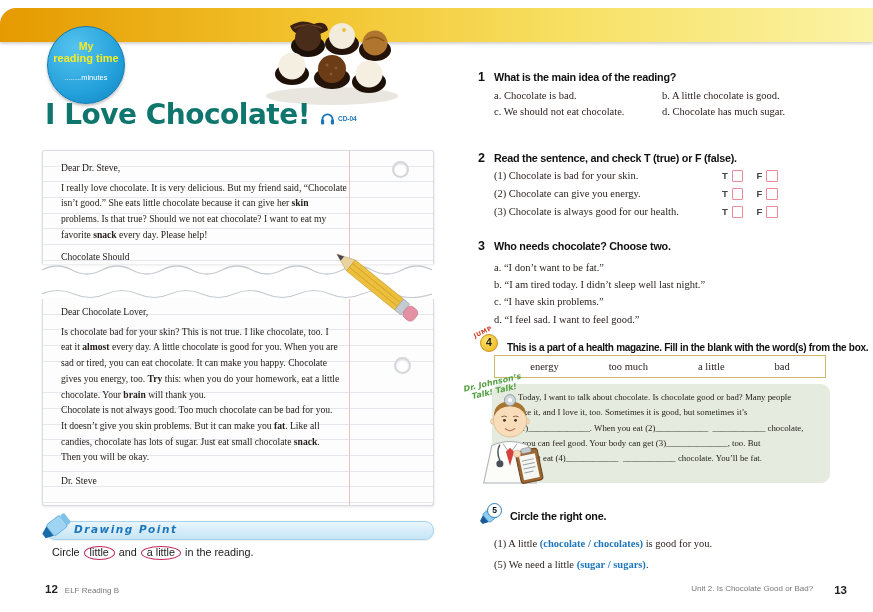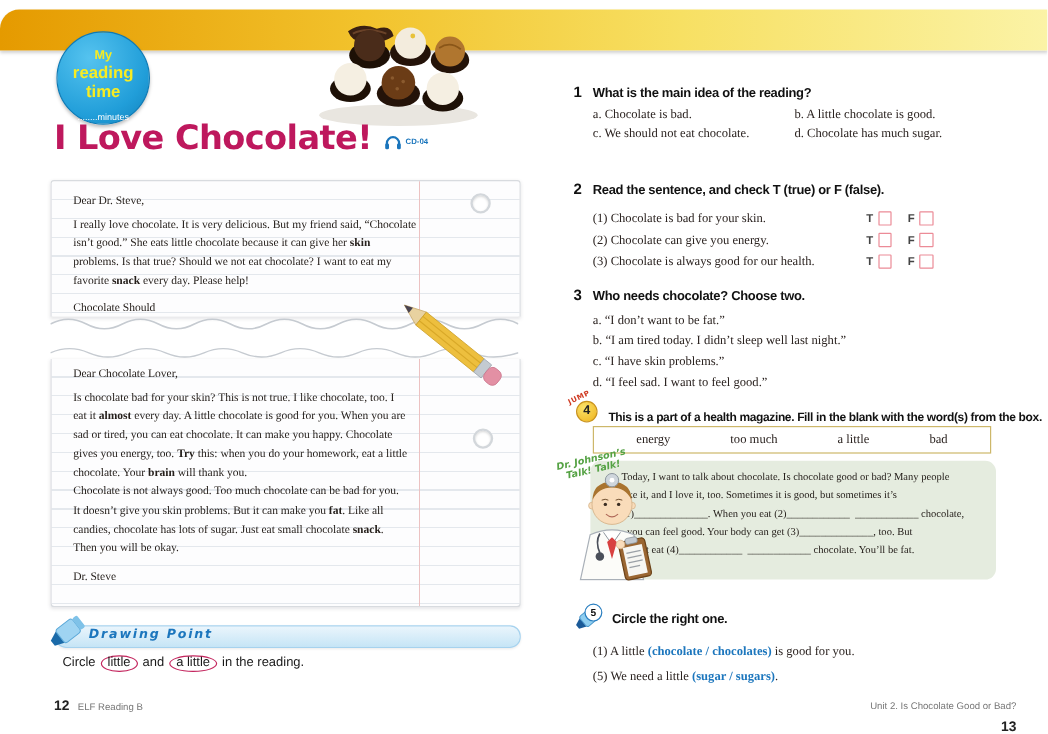--- a/index.html
+++ b/index.html
@@ -8,29 +8,29 @@
 
   
   .top-bar{position:absolute;left:0;top:8px;width:873px;height:34px;
            background:linear-gradient(90deg,#e59a00 0%,#f2c32d 35%,#f7e063 65%,#fbf3a6 100%);
            border-radius:16px 0 0 0;box-shadow:0 2px 3px rgba(0,0,0,.18);}
 
   .reading-badge{position:absolute;left:47px;top:26px;width:76px;height:76px;border-radius:50%;
            background:radial-gradient(circle at 35% 28%,#55c3ef,#219ed9 65%,#1181bc 100%);
            border:1px solid #0f7ab4;text-align:center;box-shadow:0 2px 3px rgba(0,0,0,.25);}
   .rb-l1{margin-top:13px;font-weight:bold;font-size:10.5px;color:#f8ec22;}
-  .rb-l2{font-weight:bold;font-size:14px;color:#f8ec22;}
+  .rb-l2{font-weight:bold;font-size:11px;color:#f8ec22;}
   .rb-l3{margin-top:9px;font-size:7.5px;color:#fff;}
 
   .choco-img{position:absolute;left:256px;top:16px;}
 
   
   .title-row{position:absolute;left:45px;top:98px;display:flex;align-items:center;gap:10px;}
   .title-text{font-family:"DejaVu Sans",sans-serif;font-weight:bold;font-size:28px;
-              color:#be185d;letter-spacing:-0.5px;}
+              color:#0f766e;letter-spacing:-0.5px;}
   .audio{display:flex;align-items:center;gap:3px;margin-top:8px;}
   .audio-label{font-weight:bold;font-size:6.5px;color:#1a75bc;}
 
   
   .letter{position:absolute;left:42px;width:390px;
           background-color:#fdfdfe;
           background-image:
             linear-gradient(90deg,transparent 306px,#ecc2c2 306px,#ecc2c2 307px,transparent 307px),
             repeating-linear-gradient(to bottom,transparent 0,transparent 14.7px,#e4e8ed 14.7px,#e4e8ed 15.7px);
           box-shadow:0 1px 3px rgba(60,60,80,.13);
@@ -71,21 +71,21 @@
   .q-head{display:flex;gap:9px;align-items:baseline;font-weight:bold;color:#111;}
   .q-num{font-size:12.5px;}
   .q-text{font-size:10.8px;letter-spacing:-0.25px;white-space:nowrap;}
 
   .q1{top:70px;width:380px;}
   .q1-options{display:grid;grid-template-columns:168px 1fr;row-gap:4.5px;
               margin:6px 0 0 16px;font-family:"Liberation Serif",serif;font-size:10.5px;color:#2b2320;}
 
   .q2{top:151px;width:300px;}
   .q2-rows{margin:5px 0 0 16px;}
-  .q2-row{display:flex;align-items:flex-end;height:18px;}
+  .q2-row{display:flex;align-items:flex-start;height:18px;}
   .q2-text{width:234px;font-family:"Liberation Serif",serif;font-size:10.5px;color:#2b2320;}
   .tf-label{font-weight:bold;font-size:9.5px;color:#444;margin-right:4px;}
   .tf-box{width:10px;height:10px;border:1.4px solid #ec8b97;background:#fff;border-radius:1px;margin-right:13px;}
   .tf-box:last-child{margin-right:0;}
 
   .q3{top:239px;width:380px;}
   .q3-options{margin:6px 0 0 16px;font-family:"Liberation Serif",serif;font-size:10.5px;
               line-height:17.2px;color:#2b2320;}
 
   .q4{top:333px;width:392px;}
@@ -112,21 +112,21 @@
   .q5{top:505px;width:380px;}
   .q5-head{display:flex;gap:8px;align-items:center;font-weight:bold;color:#111;}
   .q5-badge{position:relative;width:24px;height:21px;flex:none;}
   .q5-circle{position:absolute;right:0;top:-2px;width:13px;height:13px;background:#fff;
              border:1.3px solid #2a7fc0;border-radius:50%;font-weight:bold;font-size:8.5px;
              color:#111;text-align:center;line-height:12px;}
   .q5-items{margin:7px 0 0 16px;font-family:"Liberation Serif",serif;font-size:10.5px;
             line-height:21px;color:#2b2320;}
   .seg-blue{color:#1c76bd;font-weight:bold;}
 
-  .footer-right{position:absolute;top:584px;right:26px;display:flex;align-items:flex-end;gap:7px;flex-direction:column;}
+  .footer-right{position:absolute;top:584px;right:26px;display:flex;align-items:flex-start;gap:21px;}
   .fr-unit{font-size:8px;color:#777;}
   .fr-page{font-weight:bold;font-size:11.5px;color:#222;}
 </style>
 </head>
 <body>
 
 <div class="page">
 
   <div class="top-bar"></div>
 

